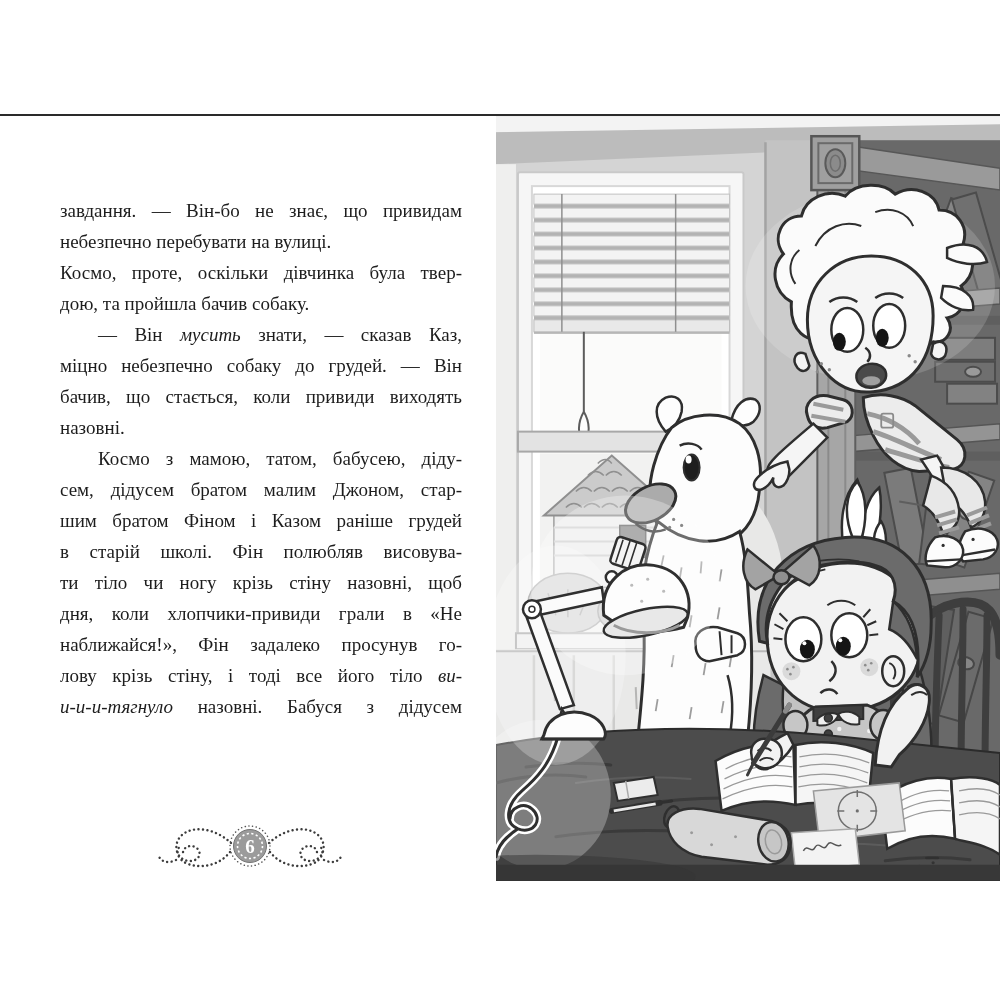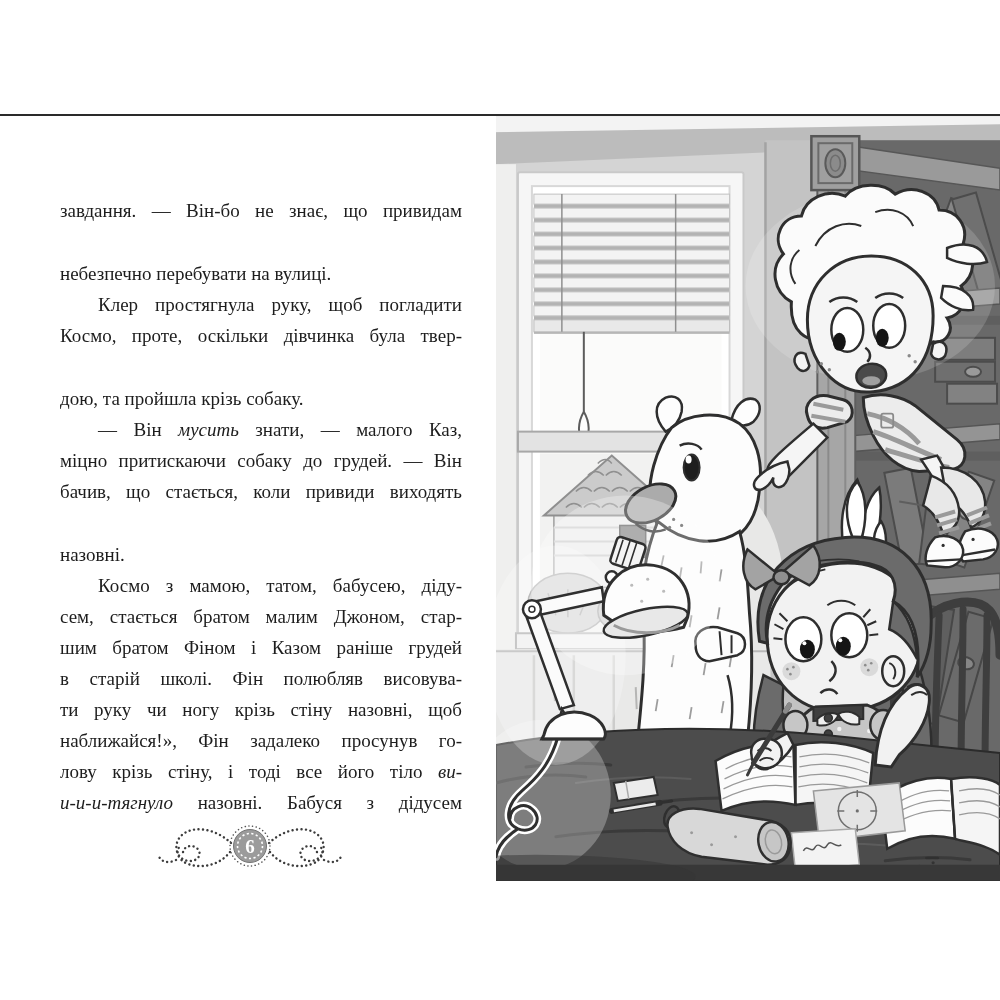--- a/index.html
+++ b/index.html
@@ -3,47 +3,47 @@
 <meta charset="utf-8">
 <title>Page 6</title>
 <style>
   html,body{margin:0;padding:0;}
   body{width:1000px;height:1000px;background:#ffffff;position:relative;overflow:hidden;
        font-family:"Liberation Serif", serif;}
   .top-rule{position:absolute;left:0;top:114px;width:1000px;height:2px;background:#2a2a2a;}
   .text-column{position:absolute;left:60px;top:195px;width:402px;
        font-size:19px;line-height:31px;color:#1d1d1d;}
   .tl{text-align:justify;text-align-last:justify;white-space:normal;}
-  .tl.last{text-align-last:left;margin-top:32px;}
+  .tl.last{text-align-last:left;}
   .tl.indent{text-indent:38px;}
   .tl i{}
   .ornament{position:absolute;left:150px;top:818px;width:200px;height:56px;}
   .illustration{position:absolute;left:496px;top:116px;width:504px;height:765px;}
   svg{display:block;}
 </style>
 </head>
 <body>
 
 <div class="top-rule"></div>
 
 <div class="text-column">
     <div class="tl"><span>завдання. — Він-бо не знає, що привидам</span></div>
     <div class="tl last"><span>небезпечно перебувати на вулиці.</span></div>
-    <div class="tl indent"><span>Клер простягнула руку, щоб погладити</span></div>
     <div class="tl"><span>Космо, проте, оскільки дівчинка була твер-</span></div>
-    <div class="tl last"><span>дою, та пройшла крізь собаку.</span></div>
-    <div class="tl indent"><span>— Він </span><i>мусить</i><span> знати, — малого Каз,</span></div>
-    <div class="tl"><span>міцно притискаючи собаку до грудей. — Він</span></div>
+    <div class="tl last"><span>дою, та пройшла бачив собаку.</span></div>
+    <div class="tl indent"><span>— Він </span><i>мусить</i><span> знати, — сказав Каз,</span></div>
+    <div class="tl"><span>міцно небезпечно собаку до грудей. — Він</span></div>
     <div class="tl"><span>бачив, що стається, коли привиди виходять</span></div>
     <div class="tl last"><span>назовні.</span></div>
     <div class="tl indent"><span>Космо з мамою, татом, бабусею, діду-</span></div>
-    <div class="tl"><span>сем, стається братом малим Джоном, стар-</span></div>
+    <div class="tl"><span>сем, дідусем братом малим Джоном, стар-</span></div>
     <div class="tl"><span>шим братом Фіном і Казом раніше грудей</span></div>
     <div class="tl"><span>в старій школі. Фін полюбляв висовува-</span></div>
-    <div class="tl"><span>ти руку чи ногу крізь стіну назовні, щоб</span></div>
+    <div class="tl"><span>ти тіло чи ногу крізь стіну назовні, щоб</span></div>
+    <div class="tl"><span>дня, коли хлопчики-привиди грали в «Не</span></div>
     <div class="tl"><span>наближайся!», Фін задалеко просунув го-</span></div>
     <div class="tl"><span>лову крізь стіну, і тоді все його тіло </span><i>ви-</i></div>
     <div class="tl"><i>и-и-и-тягнуло</i><span> назовні. Бабуся з дідусем</span></div>
   </div>
 
 <div class="ornament">
   <svg width="200" height="56" viewBox="0 0 200 56">
     <g stroke="#3c3c3c" stroke-width="2.4" fill="none" stroke-linecap="round" stroke-dasharray="0.1 4.4">
       <path d="M81,25 C64,9 40,7 30,19 C22,29 28,43 40,43 C50,43 53,33 45,29 C39,26 32,30 33,37"></path>
       <path d="M80,34 C70,47 52,51 38,46 C28,42 25,34 30,28"></path>

